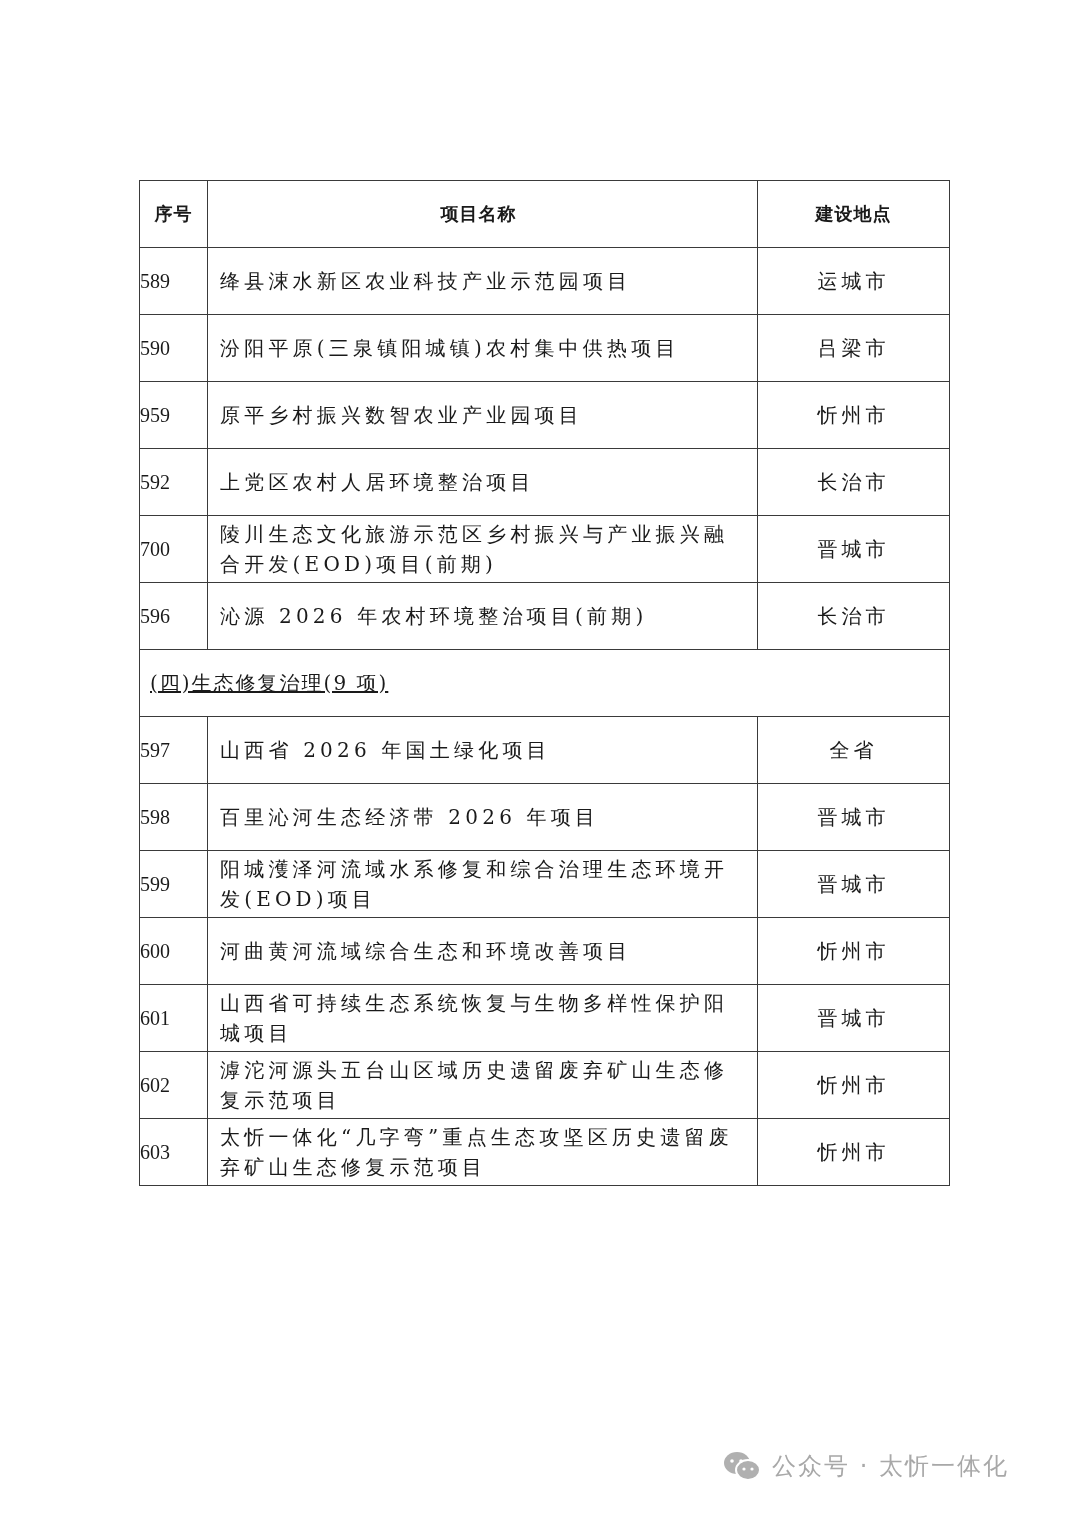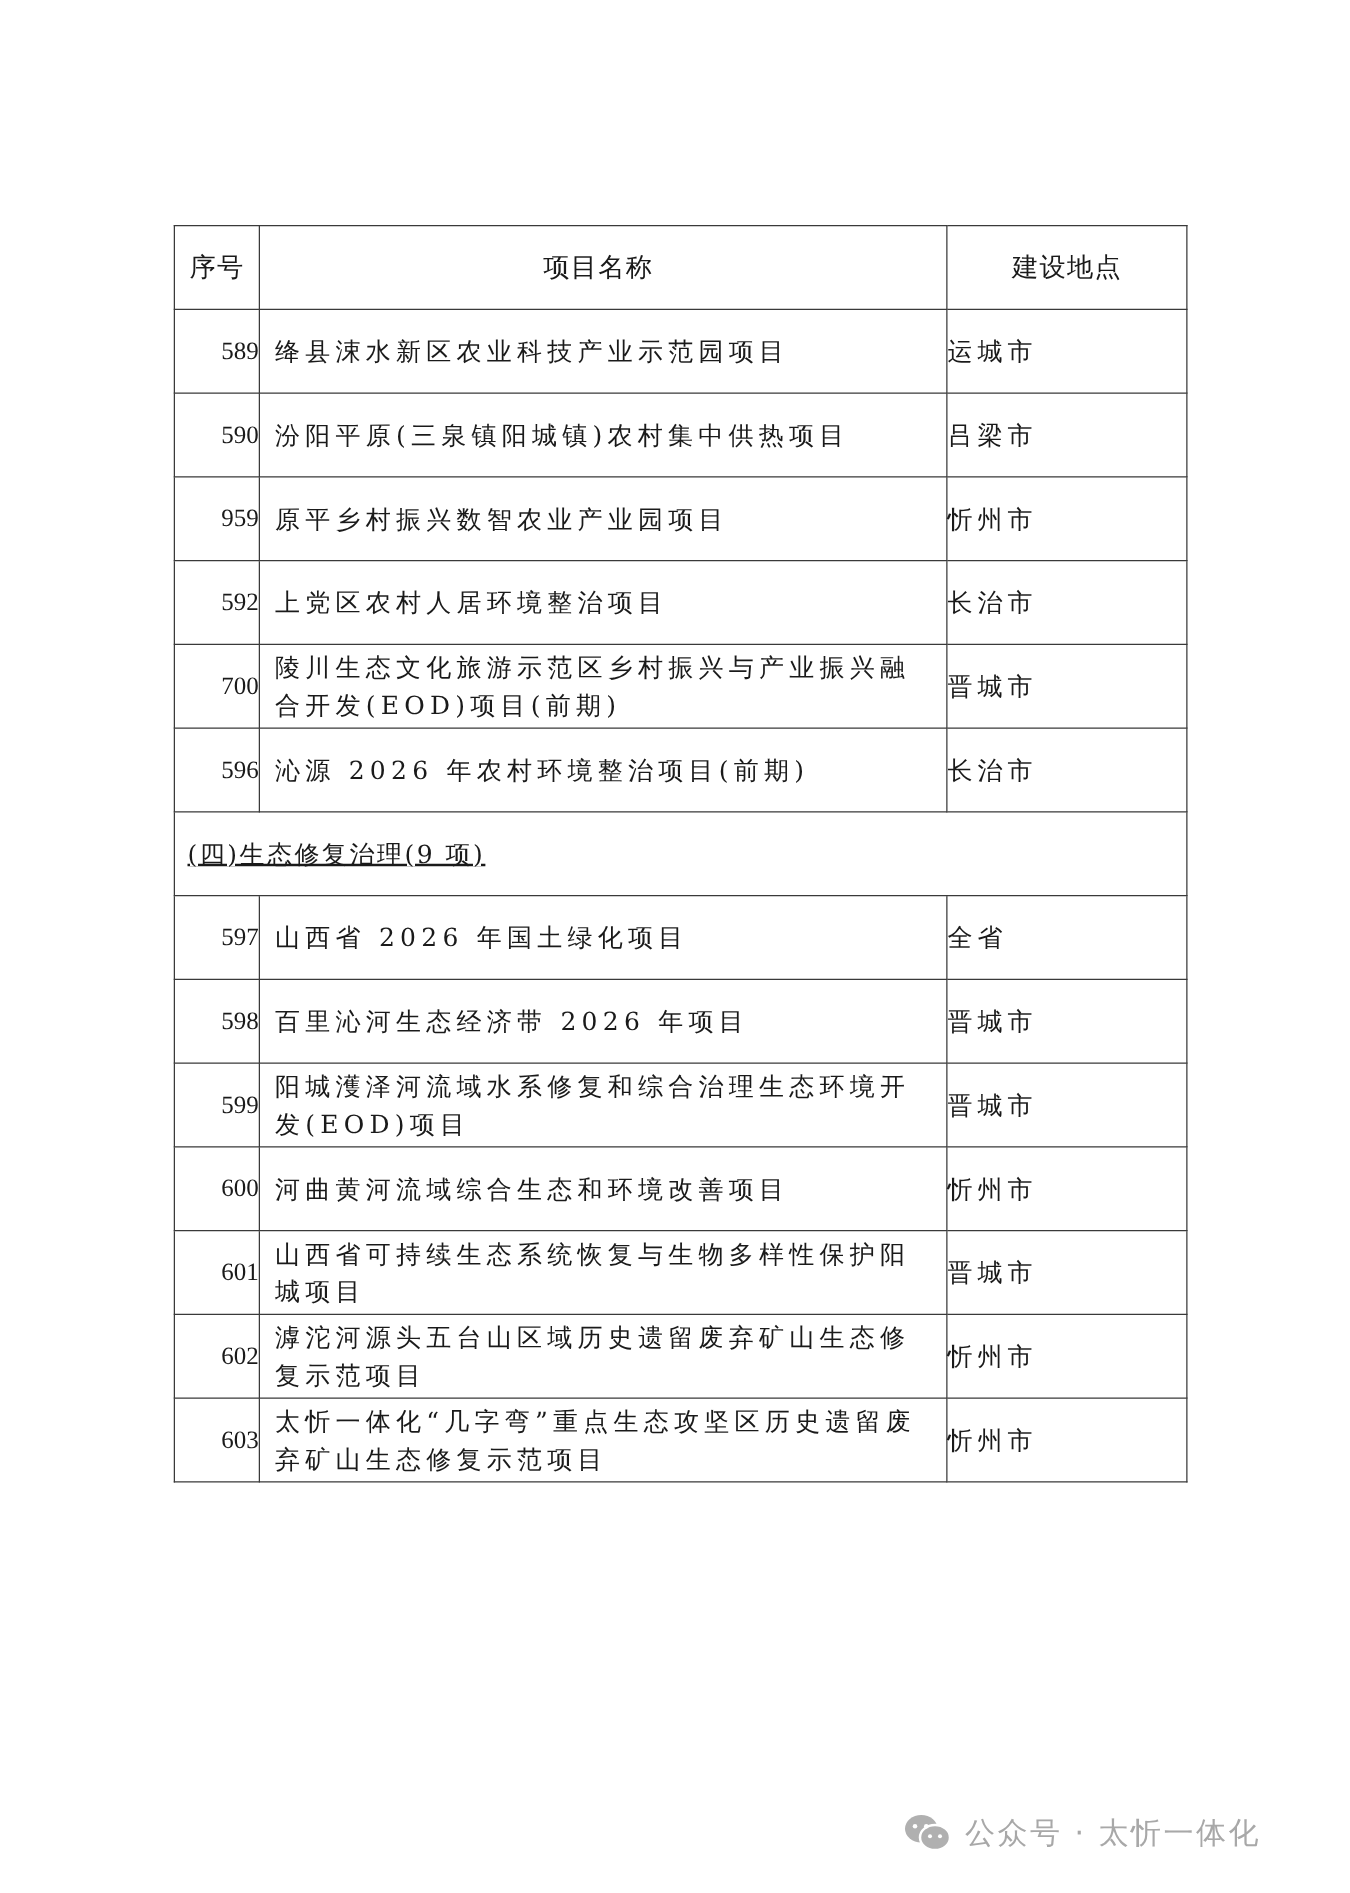--- a/index.html
+++ b/index.html
@@ -4,24 +4,24 @@
 <style>
   html, body { margin: 0; padding: 0; background: #ffffff; }
   body { width: 1080px; height: 1514px; position: relative; overflow: hidden; font-family: "DejaVu Serif", "Liberation Serif", serif; color: #1a1a1a; }
   .table {
     position: absolute; left: 139px; top: 180px; width: 801px;
     border-collapse: collapse; table-layout: fixed;
   }
   .table td, .table th {
     border: 1.5px solid #3a3a3a; padding: 0; height: 66px; vertical-align: middle;
   }
-  .table th { font-family: "DejaVu Sans", "Liberation Sans", sans-serif; font-weight: normal; font-size: 21px; text-align: center; letter-spacing: 1px; }
-  .c-no { width: 67px; text-align: right; font-size: 20px; font-family: "Liberation Serif", "DejaVu Serif", serif; }
+  .table th { font-family: "DejaVu Sans", "Liberation Sans", sans-serif; font-weight: bold; font-size: 18px; text-align: center; letter-spacing: 1px; }
+  .c-no { width: 67px; text-align: left; font-size: 20px; font-family: "Liberation Serif", "DejaVu Serif", serif; }
   .c-name { width: 541px; text-align: left; padding-left: 12px !important; padding-right: 8px !important; font-size: 20px; letter-spacing: 4.2px; line-height: 30px; }
-  .c-loc { width: 191px; text-align: left; font-size: 20px; letter-spacing: 4px; }
+  .c-loc { width: 191px; text-align: center; font-size: 20px; letter-spacing: 4px; }
   .section td { text-align: left; padding-left: 10px !important; font-size: 20px; letter-spacing: 2px; text-decoration: underline; }
   .watermark {
     position: absolute; left: 722px; top: 1450px; display: flex; align-items: center; gap: 10px;
     color: #a8a8a8; font-family: "DejaVu Sans", "Liberation Sans", sans-serif; font-size: 24px; letter-spacing: 2px;
   }
   .wm-icon { width: 40px; height: 32px; position: relative; }
 </style>
 </head>
 <body>
 

